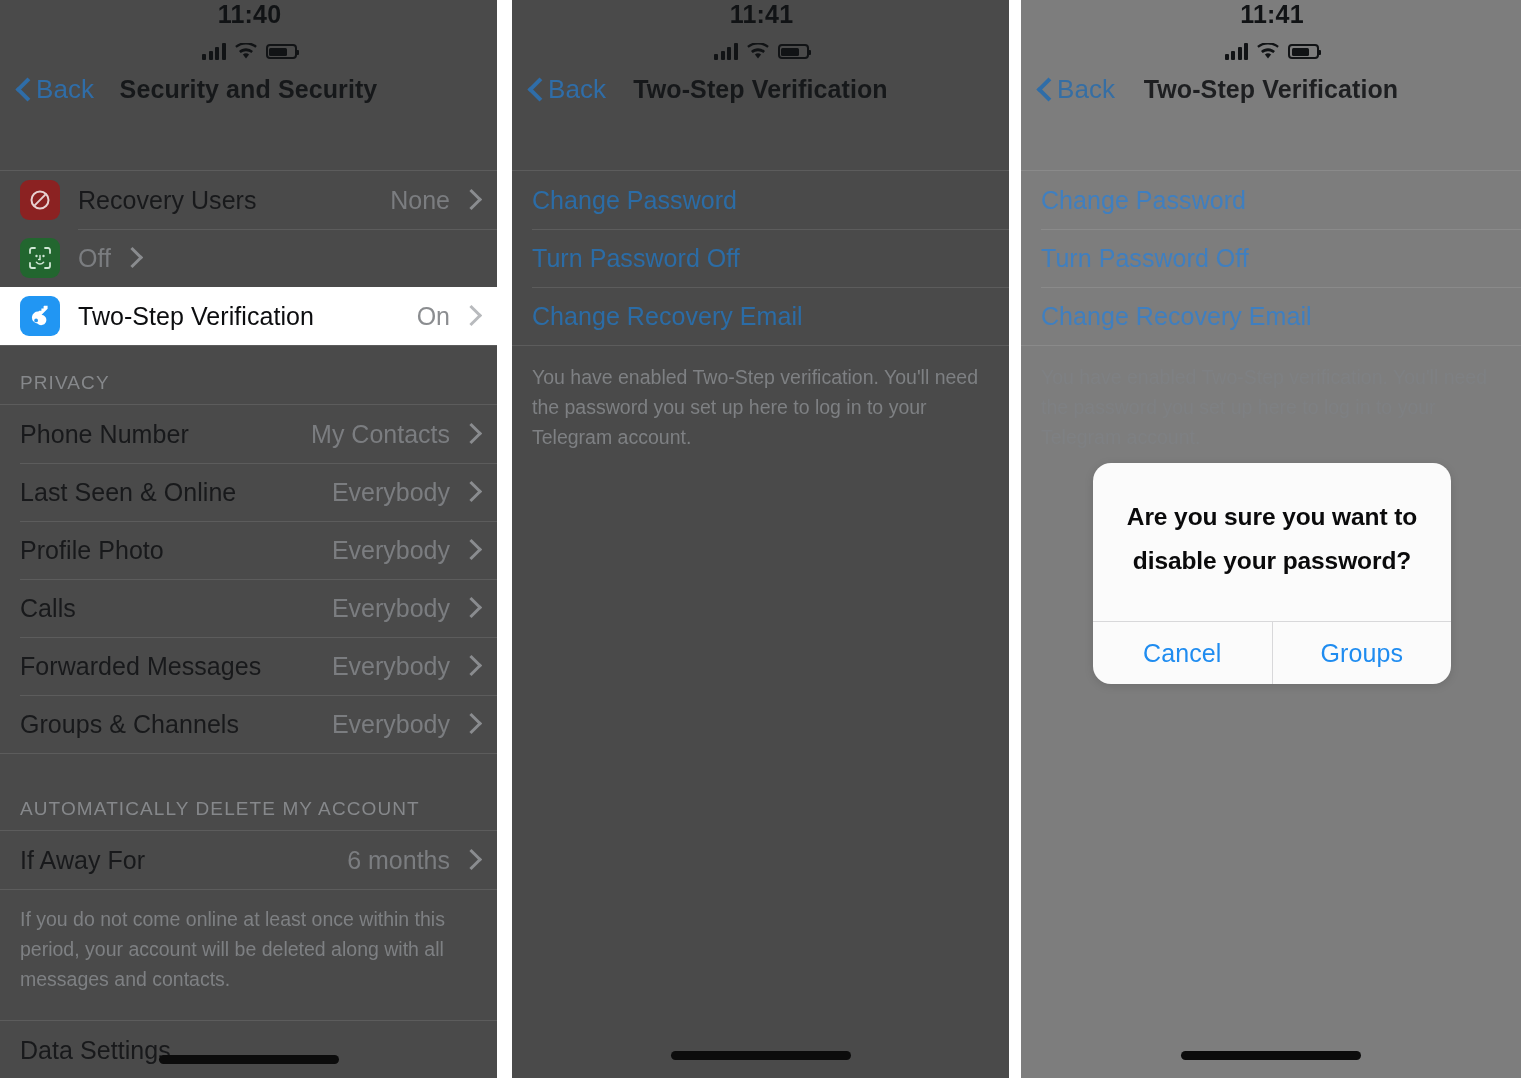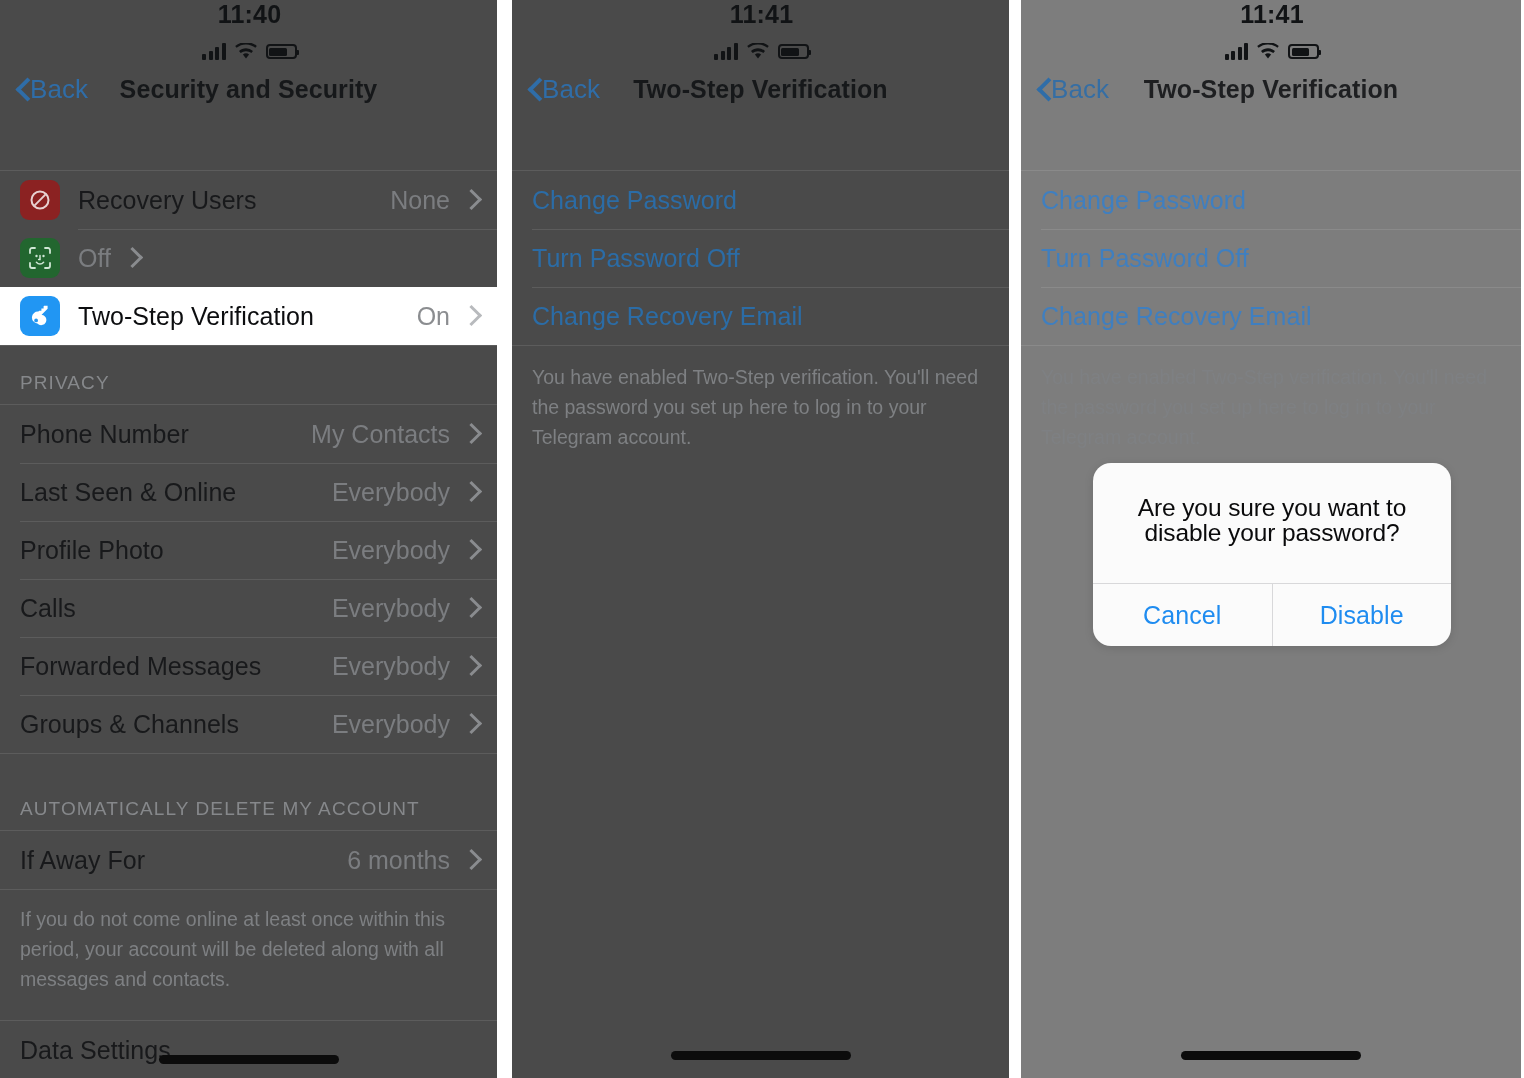--- a/index.html
+++ b/index.html
@@ -98,20 +98,21 @@
     position: relative;
     height: 58px;
     display: flex;
     align-items: center;
     padding: 0 16px;
     box-sizing: border-box;
   }
   .nav-back {
     display: flex;
     align-items: center;
+    gap: 6px;
     z-index: 2;
   }
   .chev-back {
     width: 14px; height: 24px;
     position: relative;
   }
   .chev-back::before {
     content:"";
     position:absolute; left:3px; top:4px;
     width: 13px; height: 13px;
@@ -263,22 +264,22 @@
     z-index: 10;
     overflow: hidden;
     box-shadow: 0 2px 10px rgba(0,0,0,.12);
   }
   .alert-body {
     padding: 32px 28px 26px 28px;
     text-align: center;
   }
   .alert-title {
     font-size: 24.5px;
-    font-weight: normal;
-    line-height: 25px;
+    font-weight: bold;
+    line-height: 44px;
     color: #0a0a0b;
     letter-spacing: -.1px;
   }
   .alert-actions {
     display: flex;
     border-top: 1px solid #d8d8da;
     height: 62px;
     margin-top: 12px;
   }
   .alert-btn {
@@ -579,21 +580,21 @@
       </div>
 
       <div class="dim-backdrop"></div>
 
       <div class="alert">
         <div class="alert-body">
           <div class="alert-title">Are you sure you want to disable your password?</div>
         </div>
         <div class="alert-actions">
           <div class="alert-btn">Cancel</div>
-          <div class="alert-btn">Disable</div>
+          <div class="alert-btn">Groups</div>
         </div>
       </div>
 
       <div class="home-indicator"></div>
     </div>
   </div>
 
 </div>
 
 </body></html>

